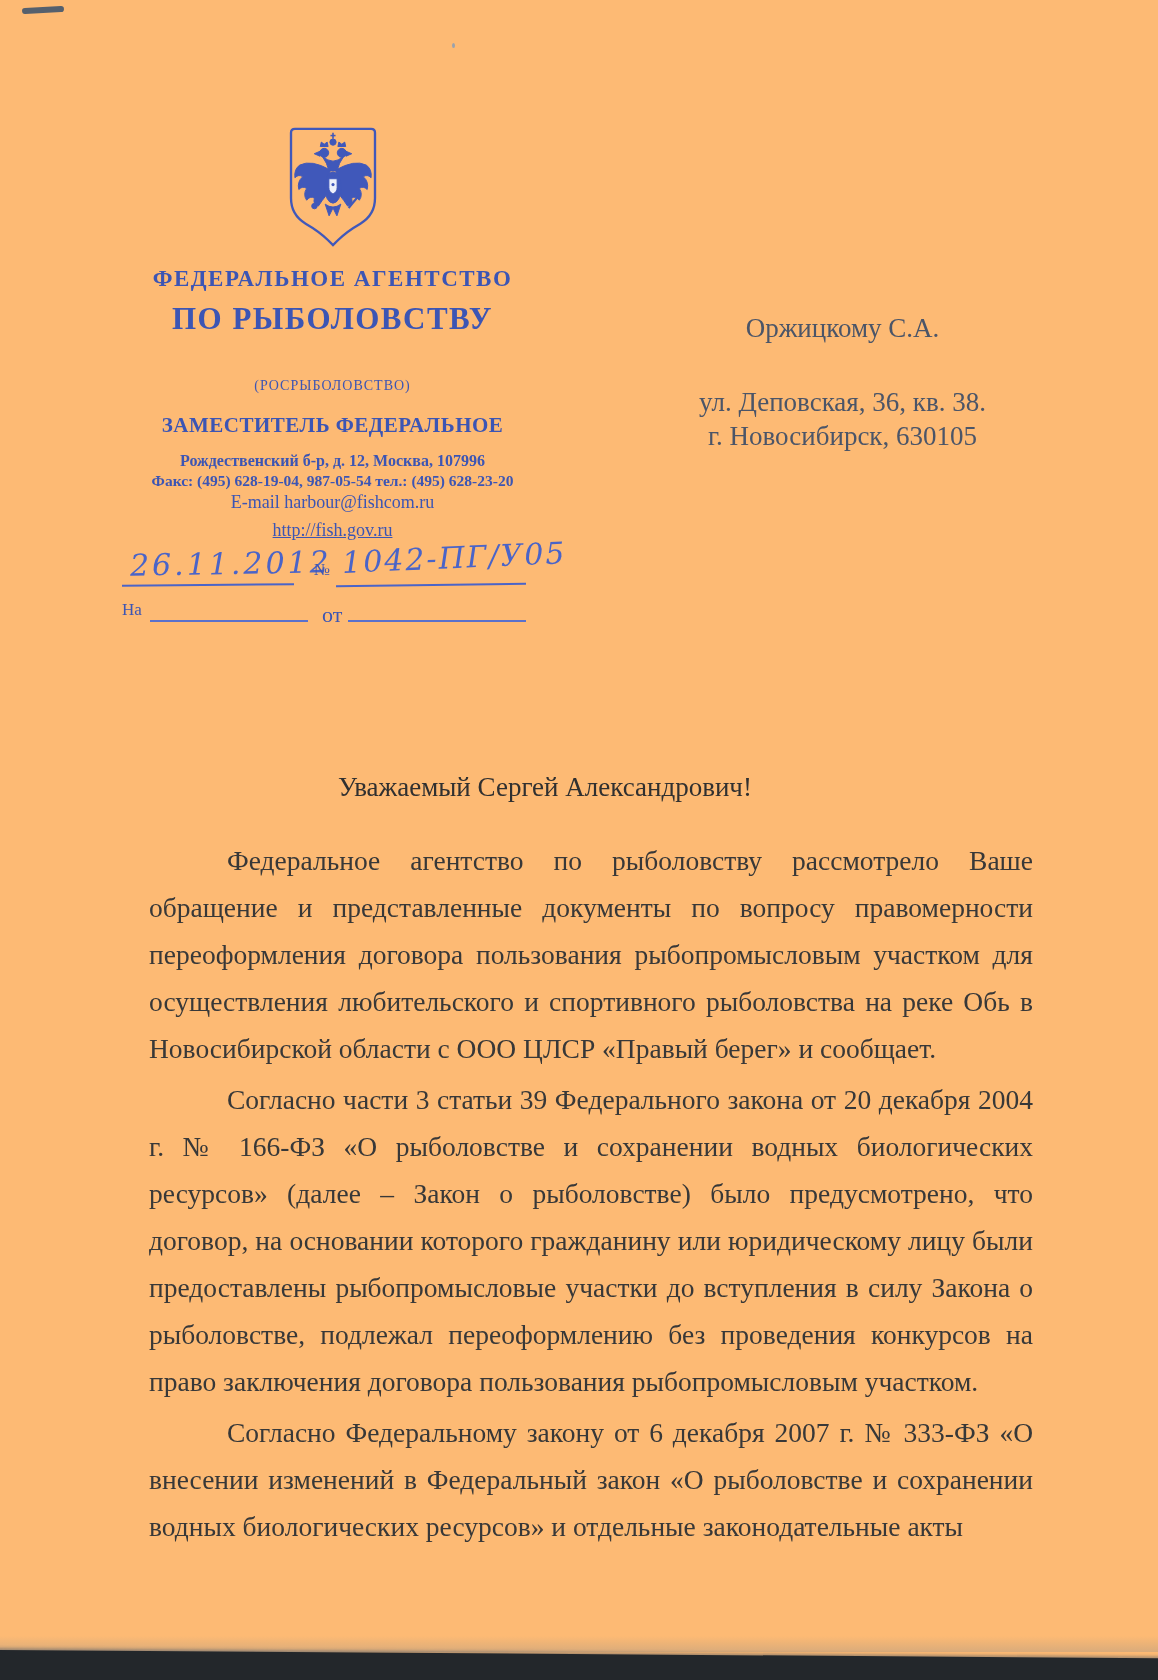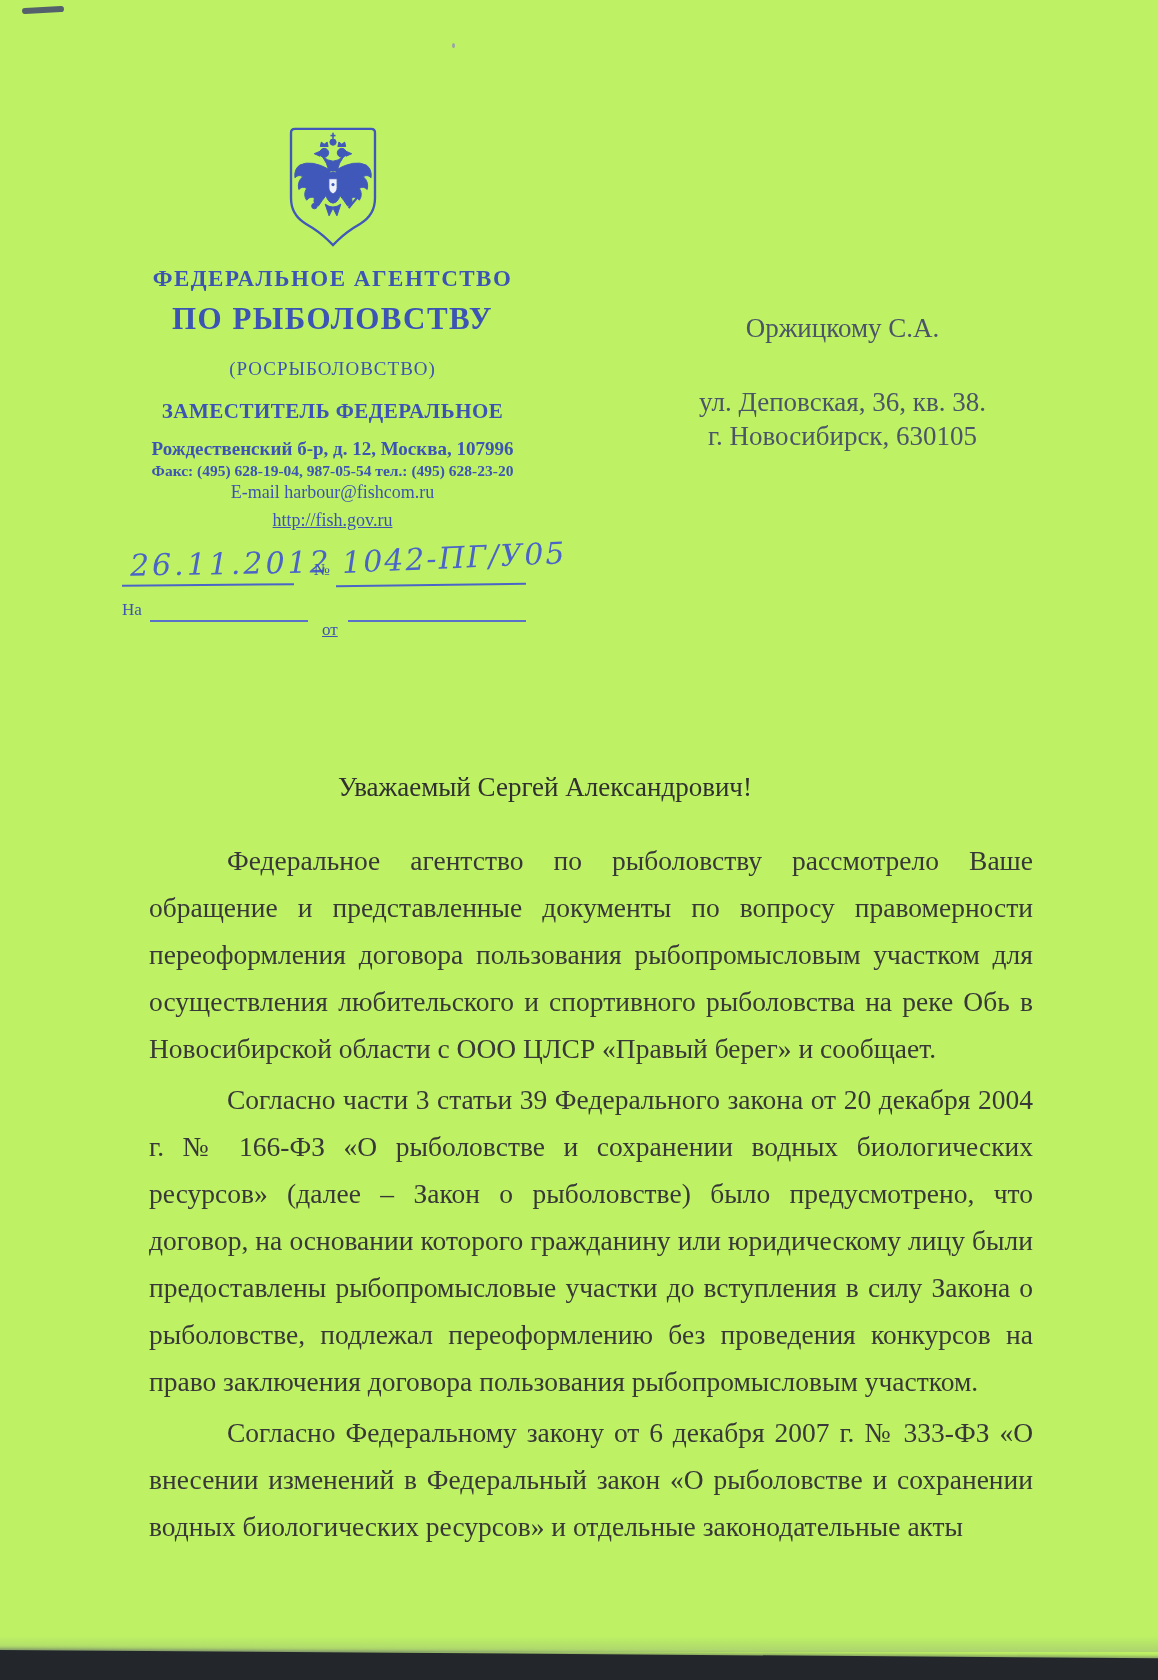--- a/index.html
+++ b/index.html
@@ -1,20 +1,20 @@
 <!DOCTYPE html>
 <html><head>
 <meta charset="utf-8">
 <style>
   html,body{margin:0;padding:0;background:#e8e8e8;}
   .page{
     position:relative;
     width:1158px;height:1680px;
     margin:0 auto;
-    background:#bef264;
+    background:#fdba74;
     overflow:hidden;
     font-family:"Liberation Serif", serif;
   }
   
   .scan-dash{
     position:absolute;left:22px;top:7px;width:42px;height:6px;
     background:#55606d;border-radius:3px;transform:rotate(-3deg);
   }
   .scan-speck{
     position:absolute;left:452px;top:43px;width:3px;height:5px;
@@ -32,23 +32,23 @@
     box-shadow:0 -2px 3px rgba(90,96,104,0.5);
   }
   
   .emblem{position:absolute;left:284px;top:126px;}
   .org-block{
     position:absolute;left:105px;top:266px;width:455px;
     text-align:center;color:#3c55b4;
   }
   .org-line1{font-size:23px;font-weight:bold;letter-spacing:1.5px;}
   .org-line2{font-size:31px;font-weight:bold;letter-spacing:1.5px;margin-top:9px;}
-  .org-short{font-size:19px;letter-spacing:1px;margin-top:21px;}
+  .org-short{font-size:14px;letter-spacing:1px;margin-top:41px;}
   .signer-title{font-size:21px;font-weight:bold;letter-spacing:0.5px;margin-top:19px;}
-  .addr1{font-size:19px;font-weight:600;margin-top:14px;}
+  .addr1{font-size:16px;font-weight:600;margin-top:14px;}
   .addr2{font-size:15.5px;font-weight:600;margin-top:2px;text-align:center;}
   .addr-email{font-size:18px;margin-top:2px;}
   .addr-site{font-size:18px;margin-top:7px;text-decoration:underline;}
   
   .recipient{
     position:absolute;left:665px;top:312px;width:355px;
     text-align:center;color:#4b5568;font-size:27px;line-height:32px;
   }
   .recipient .name{margin-bottom:42px;}
   .recipient .addr-line{margin-top:2px;}
@@ -57,21 +57,21 @@
     font-style:italic;color:#4a64c8;
     font-family:"DejaVu Serif", serif;
   }
   .ref-date{position:absolute;left:130px;top:546px;font-size:30px;letter-spacing:3px;transform:rotate(-1deg);}
   .ref-date-line{position:absolute;left:122px;top:584px;width:172px;height:2px;background:#4a64c8;transform:rotate(-0.5deg);}
   .ref-no-label{position:absolute;left:314px;top:560px;font-size:17px;color:#3c55b4;}
   .ref-number{position:absolute;left:342px;top:540px;font-size:30px;letter-spacing:2px;transform:rotate(-2.5deg);}
   .ref-no-line{position:absolute;left:336px;top:584px;width:190px;height:2px;background:#4a64c8;transform:rotate(-0.8deg);}
   .reply-label-na{position:absolute;left:122px;top:600px;font-size:17px;color:#3c55b4;}
   .reply-line1{position:absolute;left:150px;top:620px;width:158px;height:2px;background:#5a71cc;}
-  .reply-label-ot{position:absolute;left:322px;top:620px;font-size:17px;color:#3c55b4;text-decoration:underline;}
+  .reply-label-ot{position:absolute;left:322px;top:602px;font-size:22px;color:#3c55b4;}
   .reply-line2{position:absolute;left:348px;top:620px;width:178px;height:2px;background:#5a71cc;}
   
   .subject{
     position:absolute;left:146px;top:634px;width:368px;
     font-size:20.5px;line-height:33px;color:#3d3d3d;
     text-align:justify;text-align-last:left;
   }
   
   .salutation{
     position:absolute;left:145px;top:772px;width:800px;

